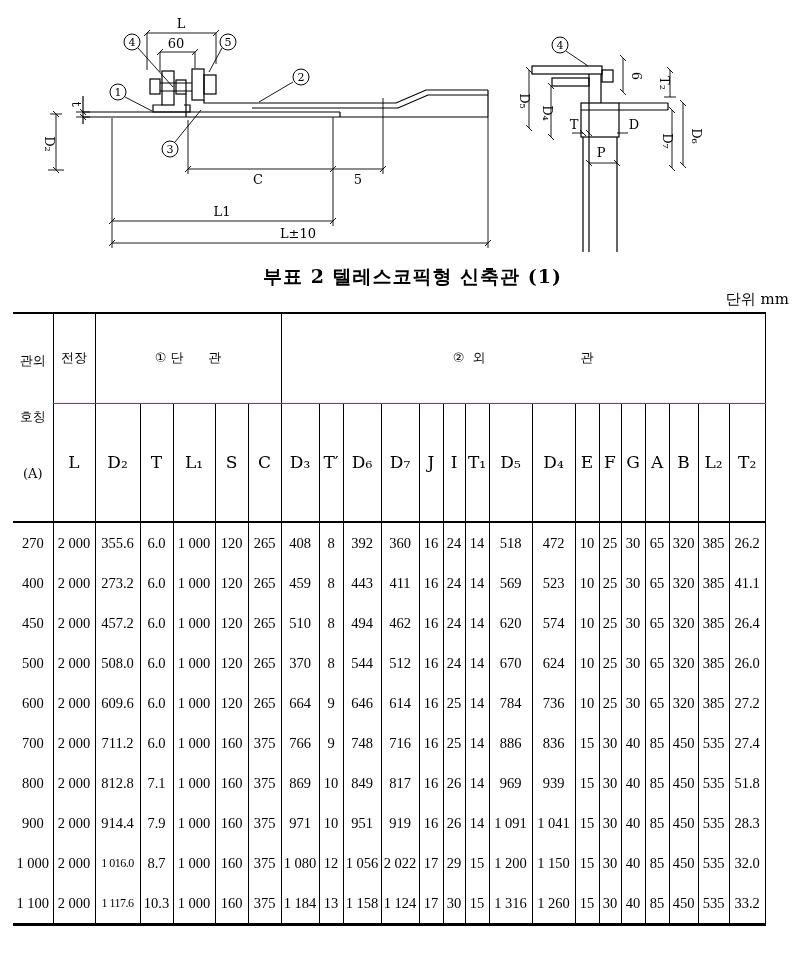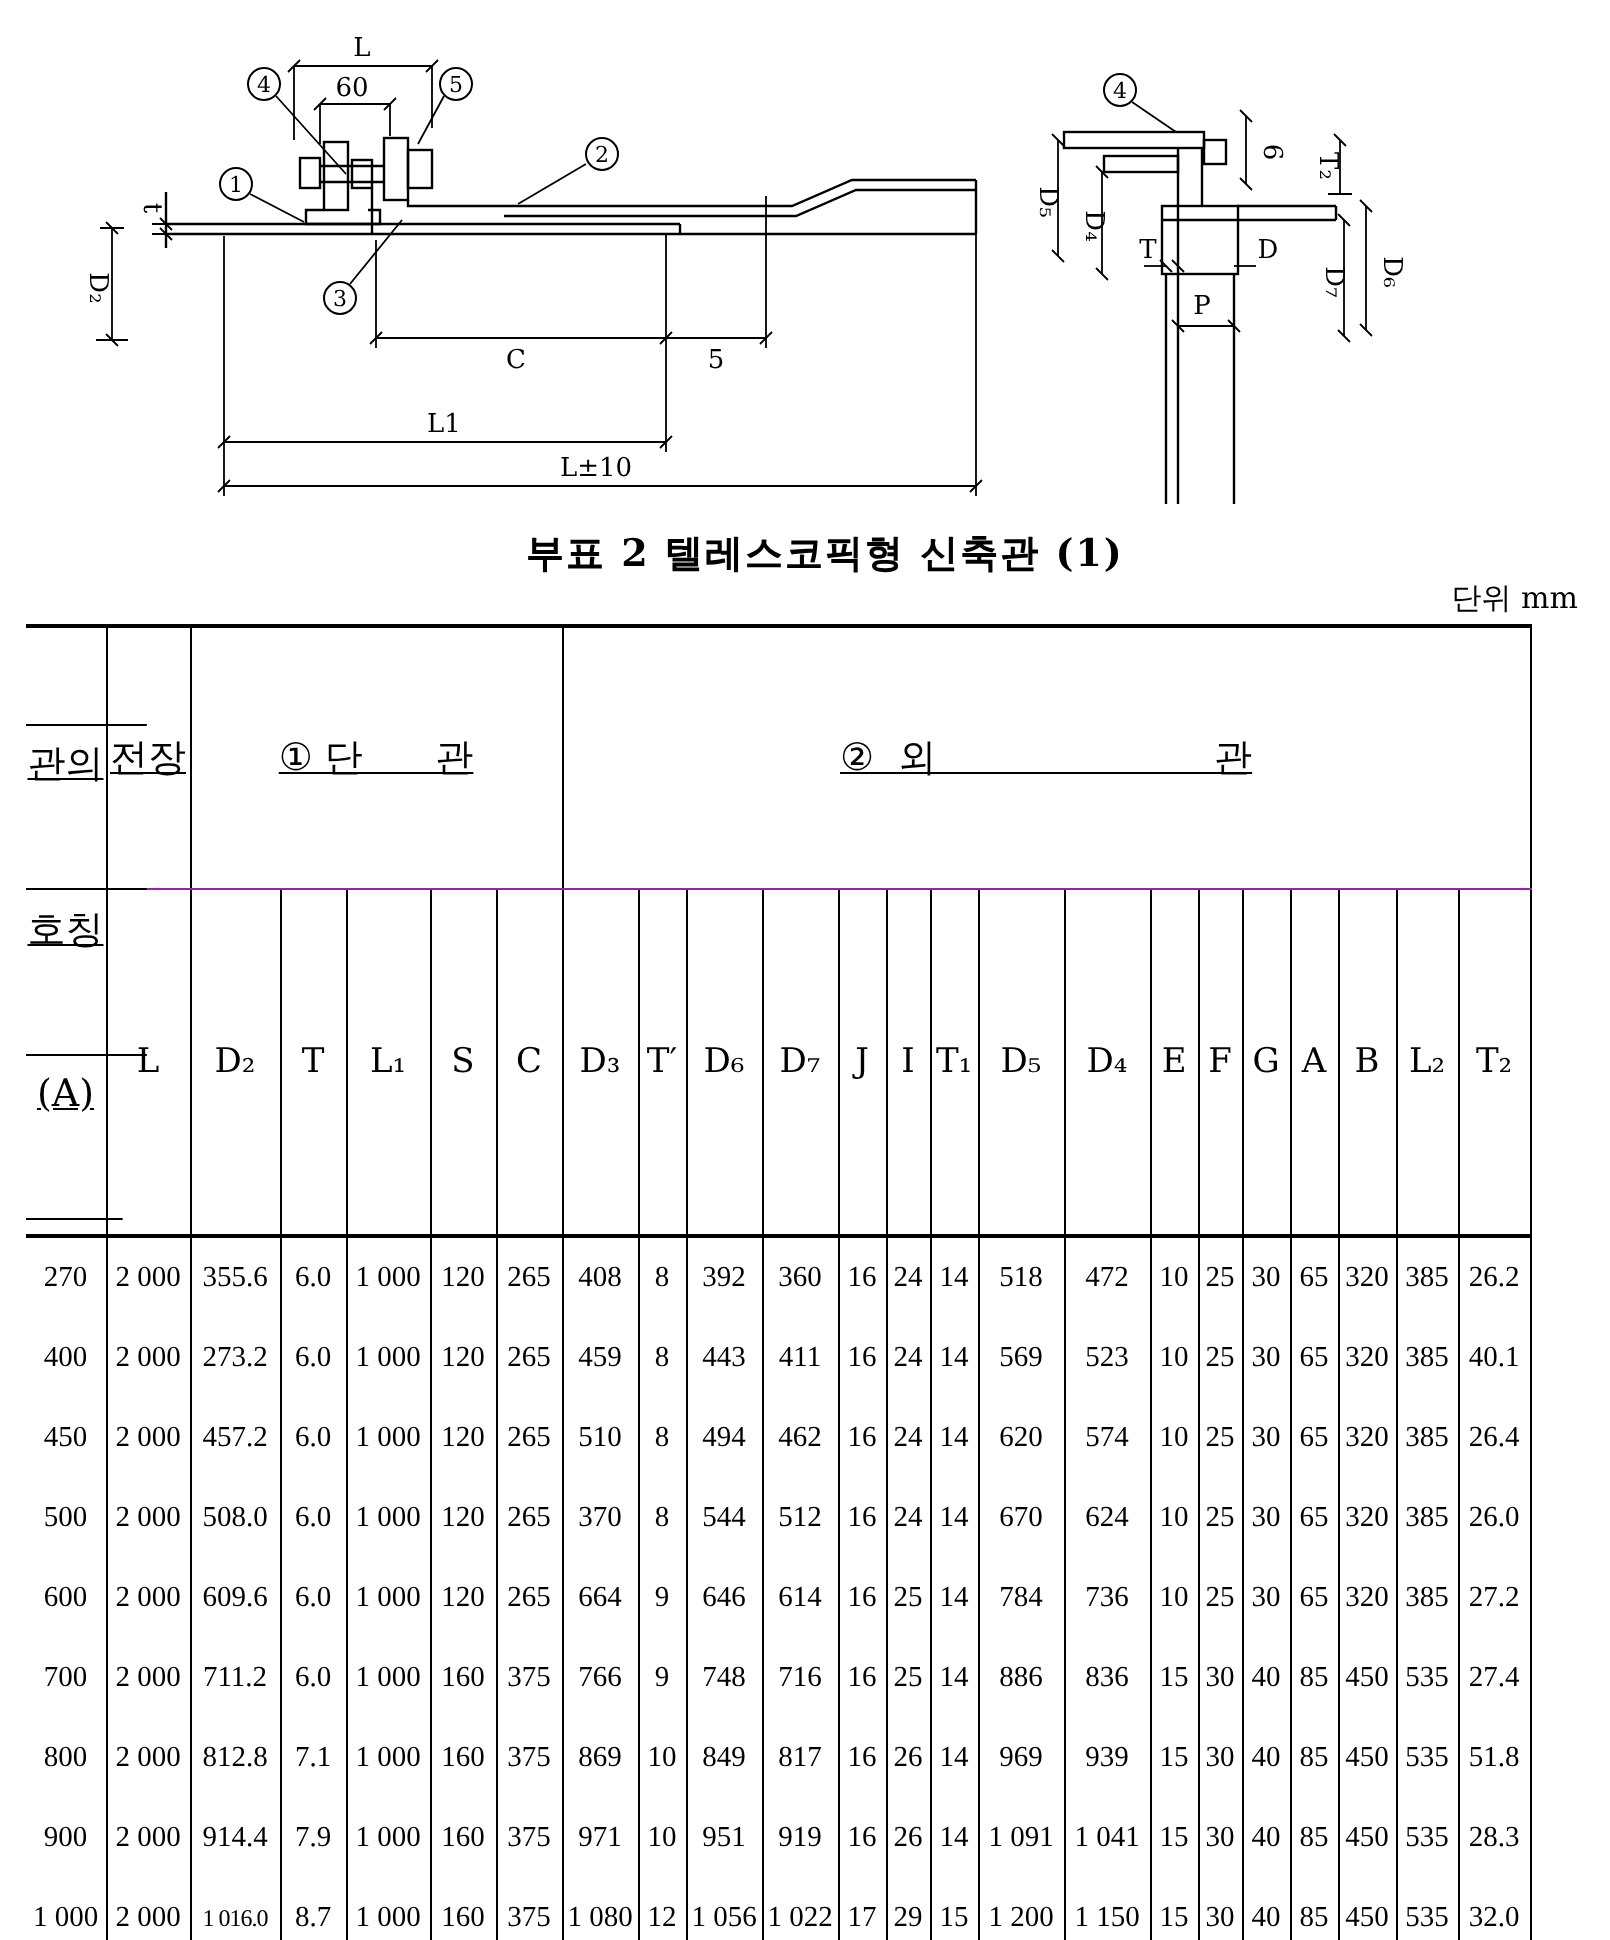--- a/index.html
+++ b/index.html
@@ -10,22 +10,22 @@
              font-family:"DejaVu Serif","DejaVu Sans",serif;padding-left:20px;}
   .unit-label{text-align:right;font-size:15px;padding-right:16px;margin-bottom:3px;
               font-family:"DejaVu Serif","DejaVu Sans",serif;}
   table.spec{border-collapse:collapse;table-layout:fixed;width:752px;margin-left:13px;
              border-top:2px solid #000;border-bottom:3px solid #000;}
   table.spec th,table.spec td{padding:0;text-align:center;vertical-align:middle;
              border-left:1px solid #000;font-weight:normal;}
   table.spec th.no-left, table.spec tbody td:first-child{border-left:none;}
   table.spec td:last-child, table.spec tr th:last-child{border-right:1px solid #000;}
   thead{border-bottom:2px solid #000;}
-  tr.group-row th{height:36px;font-size:19px;white-space:pre;
-                  font-family:"DejaVu Serif","DejaVu Sans",serif;text-decoration:underline;}
+  tr.group-row th{height:36px;font-size:13px;white-space:pre;
+                  font-family:"DejaVu Serif","DejaVu Sans",serif;}
   tr.group-row th.bordered{border-bottom:1px solid #a21caf;}
   th.col-a{font-size:17px;line-height:1.45;font-family:"DejaVu Serif","DejaVu Sans",serif;}
   tr.sub-row th{height:48px;font-size:17px;font-family:"DejaVu Serif","DejaVu Sans",serif;}
   tbody td{height:40px;font-size:14.5px;font-family:"Liberation Serif","DejaVu Serif",serif;
            white-space:pre;overflow:hidden;}
   tbody td.tight{font-size:12px;letter-spacing:-0.5px;}
   svg text{font-family:"DejaVu Serif","DejaVu Sans",serif;fill:#000;}
 </style>
 </head>
 <body>
@@ -259,21 +259,21 @@
           <td>24</td>
           <td>14</td>
           <td>569</td>
           <td>523</td>
           <td>10</td>
           <td>25</td>
           <td>30</td>
           <td>65</td>
           <td>320</td>
           <td>385</td>
-          <td>40.1</td>
+          <td>41.1</td>
         </tr>
         <tr>
           <td>450</td>
           <td>2 000</td>
           <td>457.2</td>
           <td>6.0</td>
           <td>1 000</td>
           <td>120</td>
           <td>265</td>
           <td>510</td>
@@ -422,21 +422,21 @@
           <td>1 000</td>
           <td>2 000</td>
           <td class="tight">1 016.0</td>
           <td>8.7</td>
           <td>1 000</td>
           <td>160</td>
           <td>375</td>
           <td>1 080</td>
           <td>12</td>
           <td>1 056</td>
-          <td>1 022</td>
+          <td>2 022</td>
           <td>17</td>
           <td>29</td>
           <td>15</td>
           <td>1 200</td>
           <td>1 150</td>
           <td>15</td>
           <td>30</td>
           <td>40</td>
           <td>85</td>
           <td>450</td>

